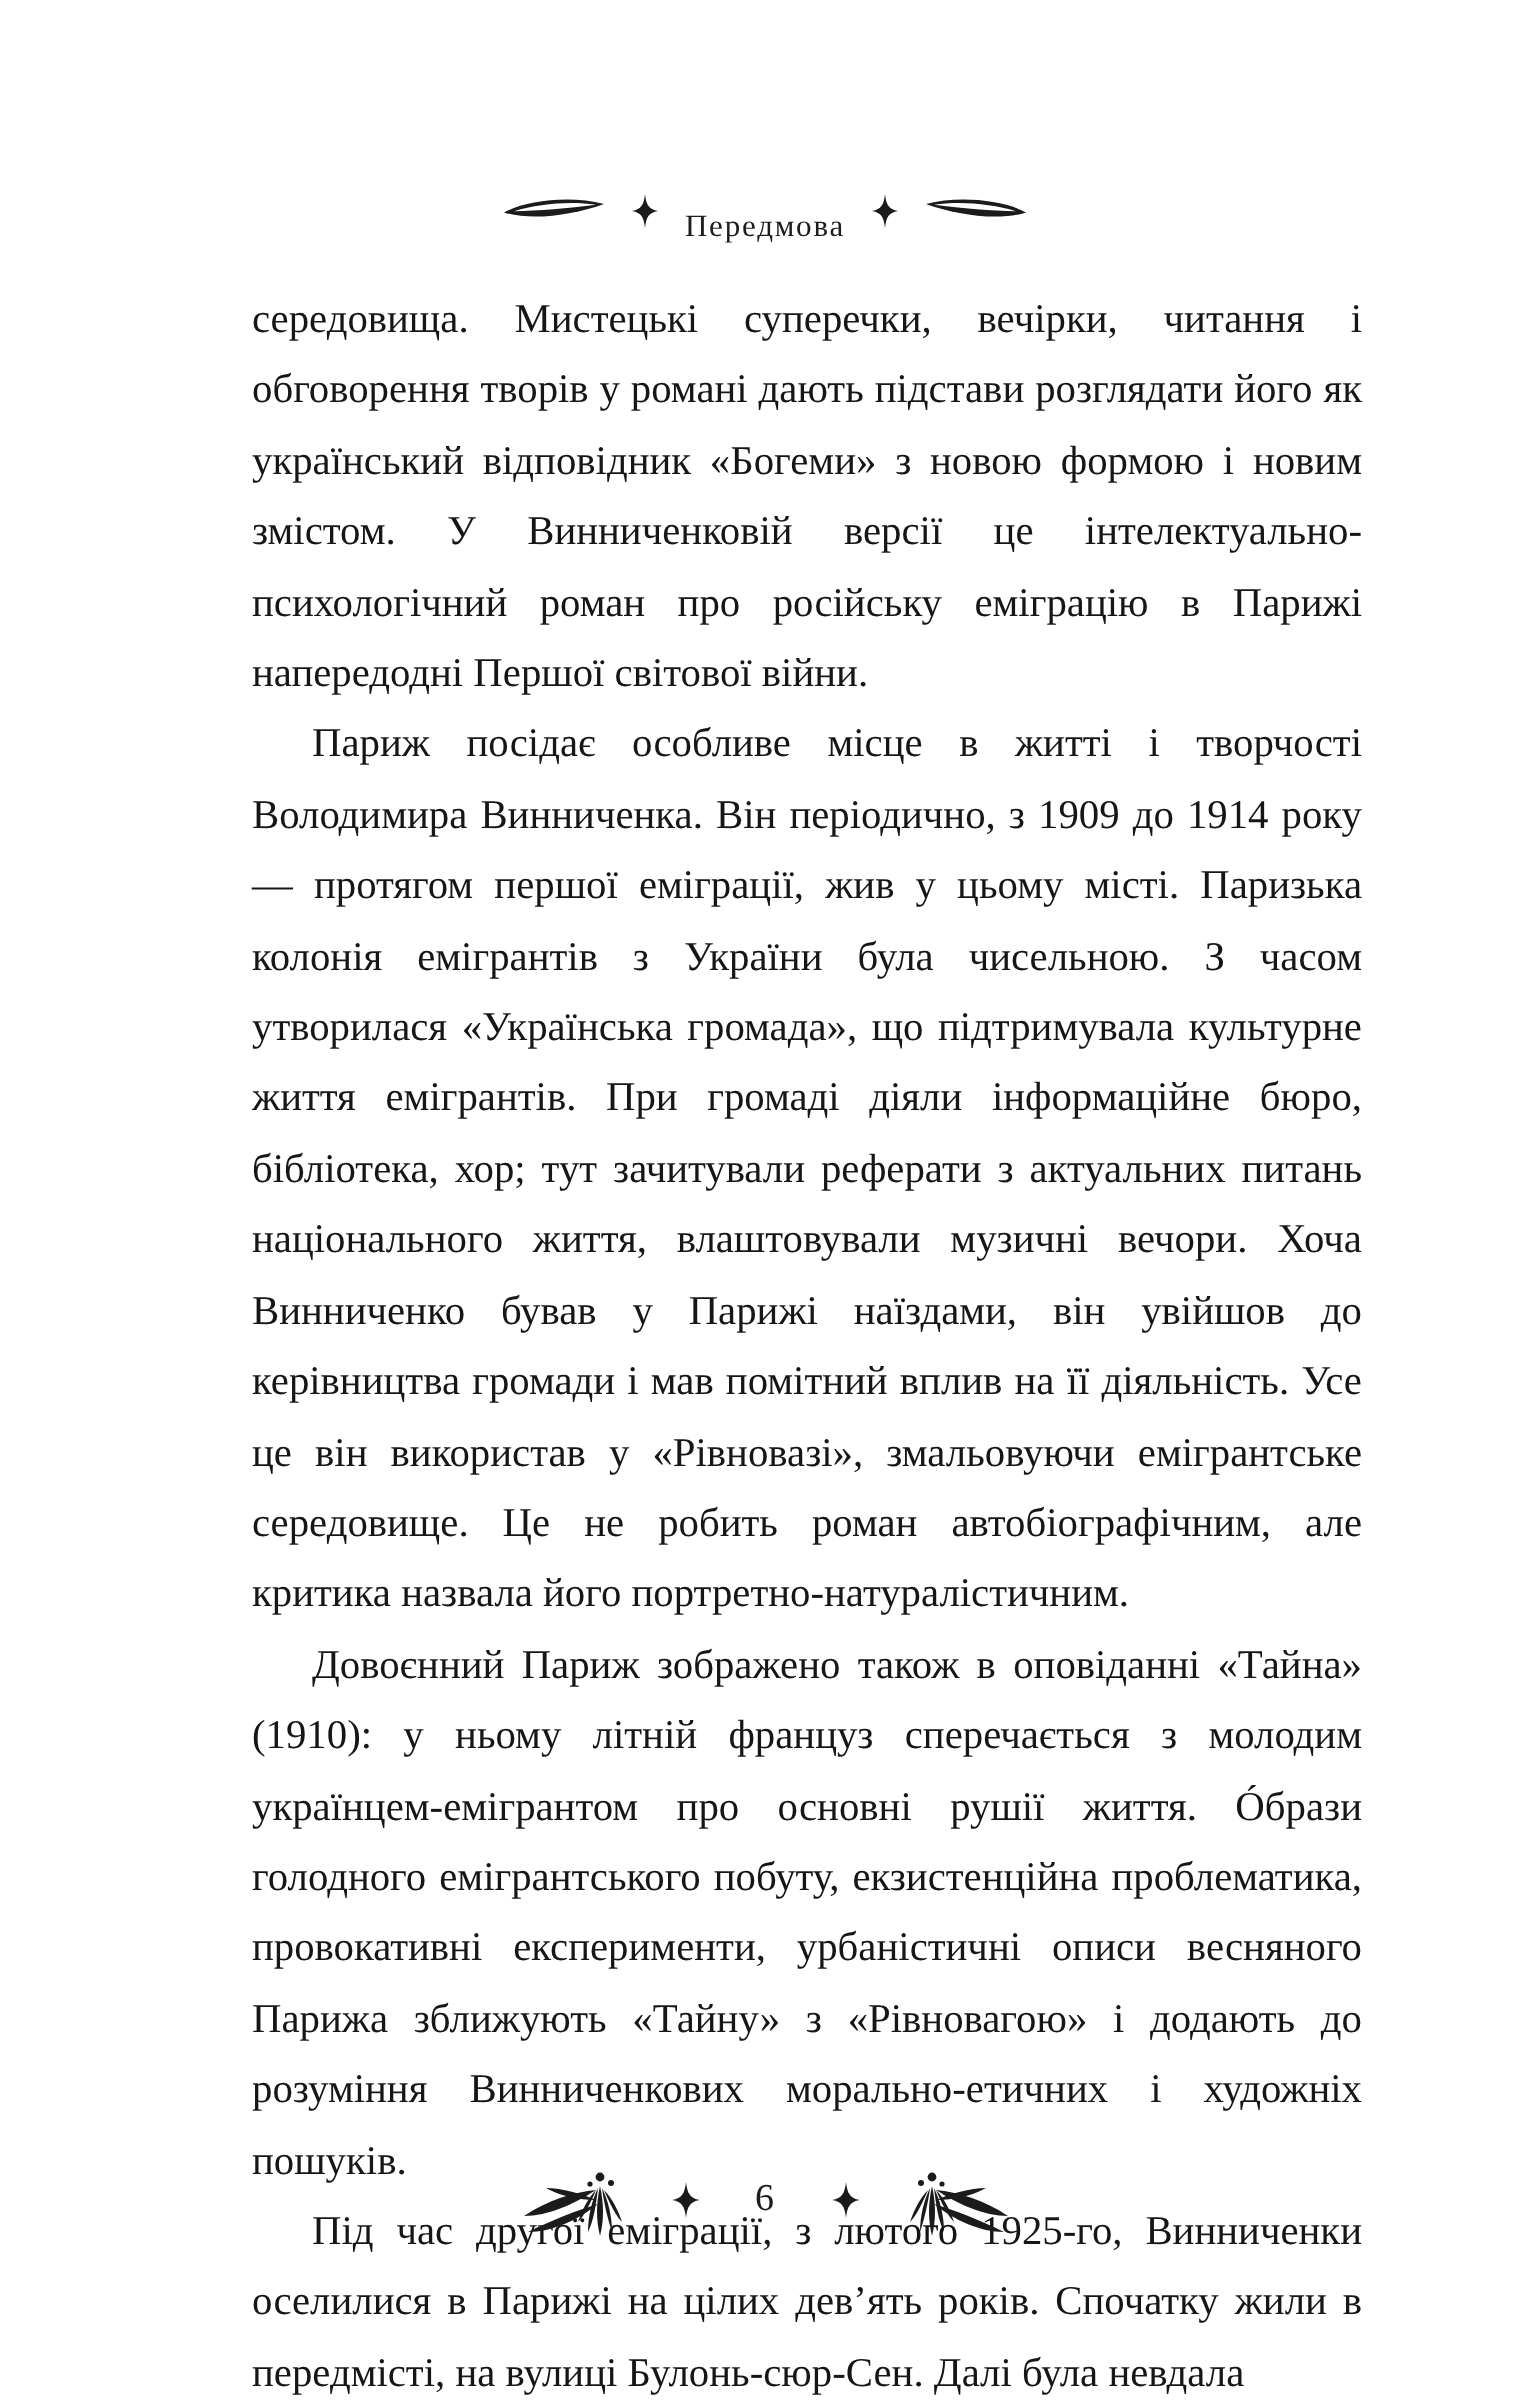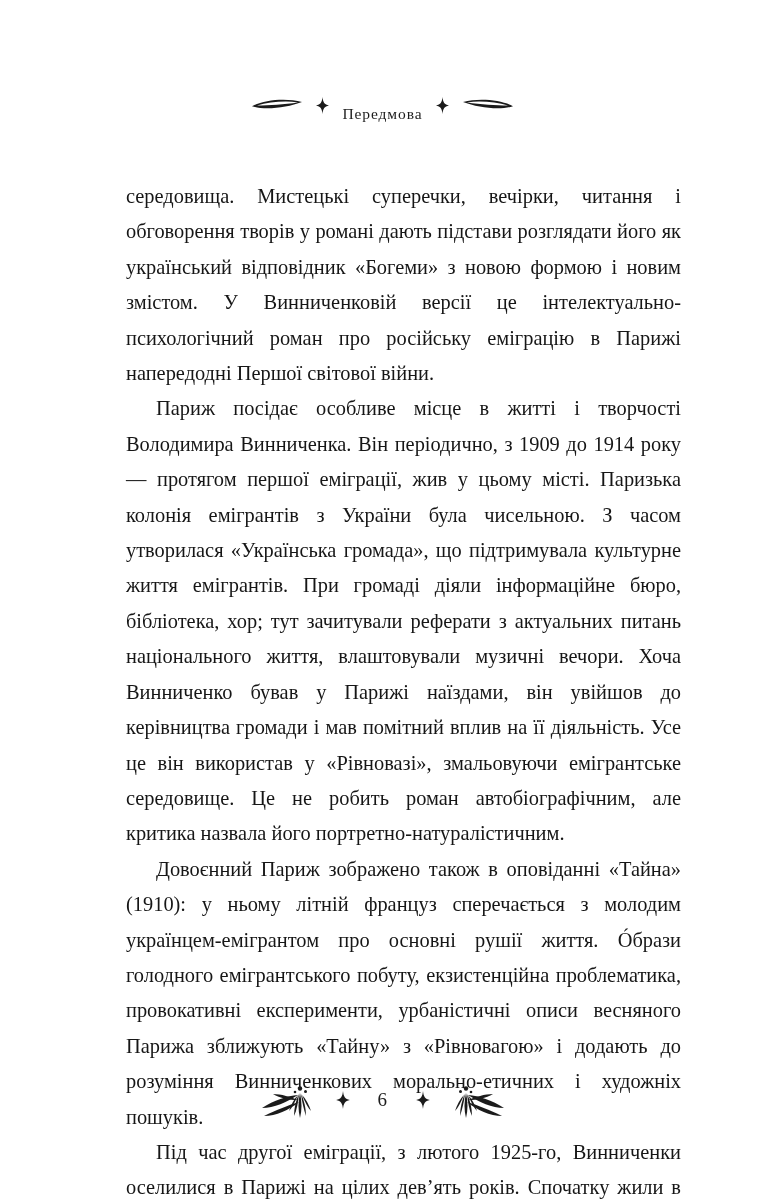--- a/index.html
+++ b/index.html
@@ -69,21 +69,20 @@
     text-justify: inter-word;
     hyphens: auto;
     -webkit-hyphens: auto;
   }
   .text-block p {
     margin: 0;
     text-indent: 30px;
   }
   .text-block p.first {
     text-indent: 0;
-    margin-top: 36px;
   }
 
   
   .folio {
     position: absolute;
     left: 0;
     right: 0;
     top: 1076px;
     height: 48px;
     display: flex;

